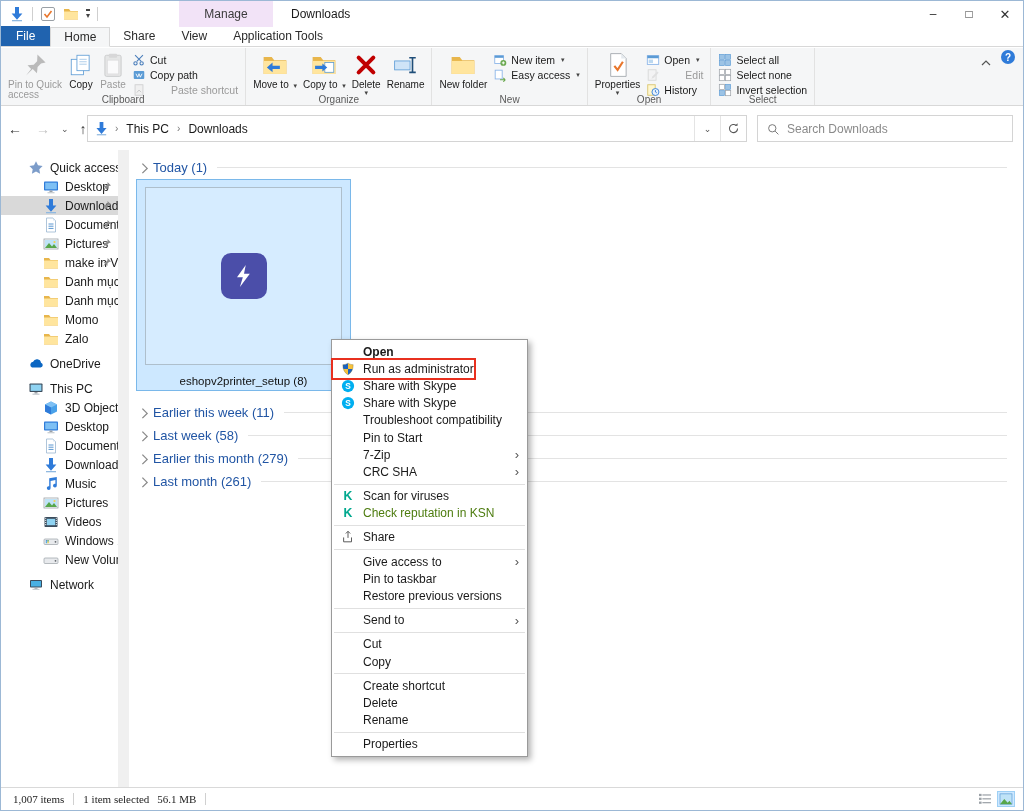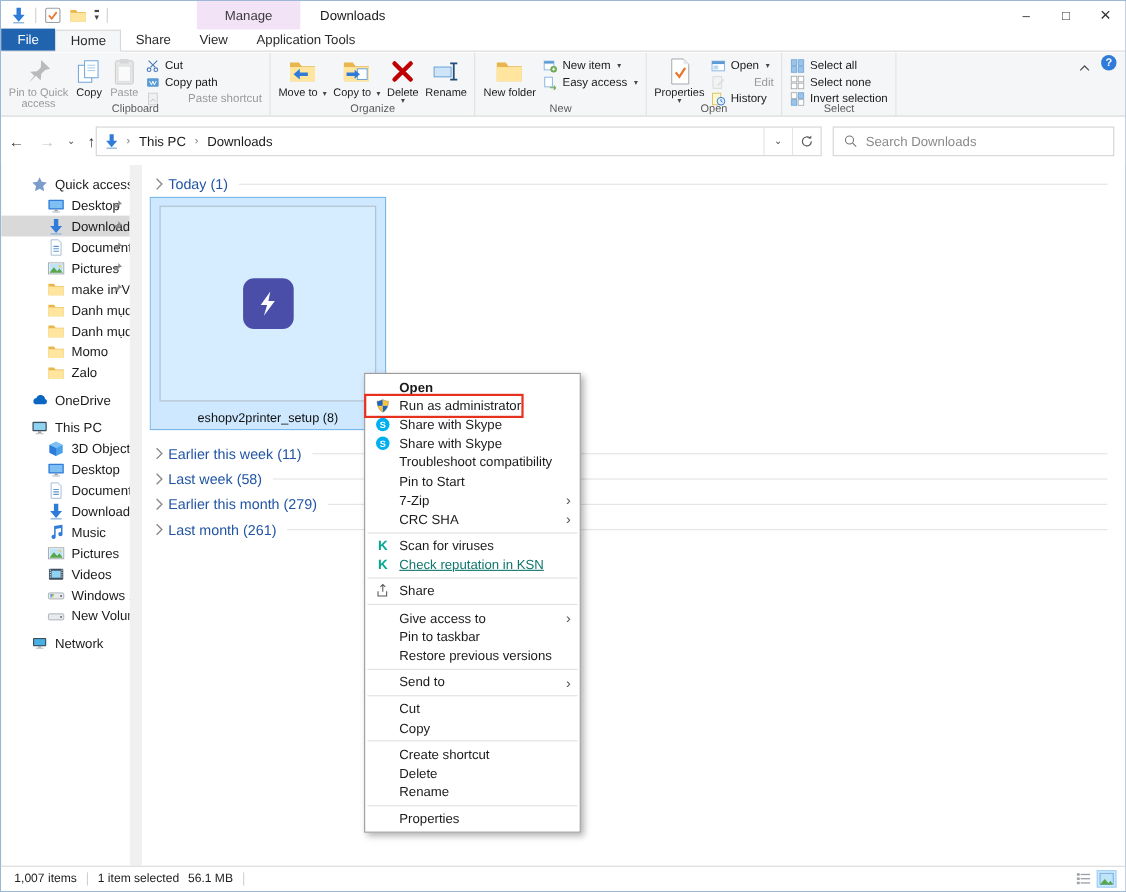--- a/index.html
+++ b/index.html
@@ -24,21 +24,21 @@
   .tab { height:20px; padding:4px 13px; display:flex; align-items:center; font-size:12px; color:#2b2b2b; }
   .tab.file { background:#2063af; color:#fff; padding:0 15px; }
   .tab.selected { background:#f5f6f7; border:1px solid #d8d8d8; border-bottom:1px solid #f5f6f7; margin-bottom:-1px; }
 
   
   .ribbon { position:absolute; left:0; top:47px; right:0; height:58px; background:#f5f6f7; border-bottom:1px solid #d8d8d8; display:flex; }
   .rgroup { position:relative; padding:2px 4px 12px 4px; border-right:1px solid #e2e2e2; display:flex; align-items:flex-start; }
   .rglabel { position:absolute; bottom:0; left:0; right:0; text-align:center; font-size:10px; color:#5a5a5a; }
   .rbtn { display:flex; flex-direction:column; align-items:center; padding:2px 3px; }
   .rbtn .bicon { width:26px; height:26px; }
-  .rbtn .blabel { font-size:10px; line-height:10px; text-align:center; color:#1a1a1a; margin-top:2px; max-width:54px; }
+  .rbtn .blabel { font-size:10px; line-height:10px; color:#1a1a1a; margin-top:2px; max-width:54px; }
   .rbtn.disabled .blabel, .srow.disabled { color:#9a9a9a;gap:25px; }
   .rbtn.disabled .bicon, .srow.disabled .sicon { opacity:.55; filter:grayscale(.8); }
   .rcol { display:flex; flex-direction:column; justify-content:flex-start; padding-top:2px; }
   .srow { display:flex; align-items:center; height:15px; font-size:10.5px; color:#1a1a1a; gap:4px; padding:0 3px; white-space:nowrap; }
   .sicon { width:14px; height:14px; flex:none; }
   .caret { font-size:7px; color:#444; margin-left:2px; }
   .bcaret { font-size:7px; color:#444; line-height:6px; }
   .ribbon-util { position:absolute; right:8px; top:49px; display:flex; gap:10px; align-items:center; z-index:3; }
   .chevup { width:10px; height:8px; }
   .helpbtn { width:14px; height:14px; border-radius:50%; background:#2f7bd9; color:#fff; font-size:10px; font-weight:bold; display:flex; align-items:center; justify-content:center; }
@@ -79,29 +79,29 @@
   .file-tile { width:215px; height:212px; background:#cde8ff; border:1px solid #7ab8ea; position:relative; margin:2px 0 11px 0; }
   .thumb { position:absolute; left:8px; top:7px; right:8px; bottom:25px; border:1px solid #aebfcc; background:#d6ecff; }
   .appicon { position:absolute; left:50%; top:50%; transform:translate(-50%,-50%); width:46px; height:46px; border-radius:10px; background:#4b4ea9; display:flex; align-items:center; justify-content:center; }
   .appicon svg { width:28px; height:28px; }
   .fname { position:absolute; bottom:3px; left:0; right:0; text-align:center; font-size:11.5px; color:#111; }
 
   
   .cmenu { position:absolute; left:330px; top:338px; width:197px; background:#fff; border:1px solid #9a9a9a; box-shadow:3px 3px 6px rgba(0,0,0,.3); padding:3px 0; z-index:5; }
   .menu-item { display:flex; align-items:center; height:17.2px; padding:0 8px 0 6px; font-size:12px; color:#1a1a1a; }
   .menu-item.bold { font-weight:bold; }
-  .menu-item.disabled .menu-label { color:#0f766e;text-decoration:underline; }
+  .menu-item.disabled .menu-label { color:#4d7c0f; }
   .menu-icon { width:20px; height:15px; margin-right:5px; flex:none; display:flex; align-items:center; justify-content:center; }
   .menu-icon svg { width:14px; height:14px; }
   .menu-arrow { margin-left:auto; color:#555; font-size:13px; line-height:13px; }
   .menu-sep { height:1px; background:#e0e0e0; margin:3px 2px; }
   .annot { position:absolute; border:2px solid #e8301f; z-index:6; pointer-events:none; }
 
   
-  .statusbar { position:absolute; left:0; right:0; bottom:0; height:23px; border-top:1px solid #d9d9d9; background:#fff; display:flex; align-items:center; font-size:11px; color:#222; padding-left:12px; }
+  .statusbar { position:absolute; left:0; right:0; bottom:0; height:23px; border-top:1px solid #d9d9d9; background:#fff; display:flex; align-items:center; font-size:11px; color:#222; padding-left:12px;font-family:Liberation Serif, serif; }
   .st-div { width:1px; height:12px; background:#d0d0d0; margin:0 9px; }
   .st-size { margin-left:8px;text-align:right; }
   .view-icons { position:absolute; right:8px; top:3px; display:flex; gap:3px; }
   .vbtn { width:18px; height:16px; display:flex; align-items:center; justify-content:center; }
   .vbtn.active { background:#cde8ff; border:1px solid #9ed0f5; }
   .vbtn svg { width:14px; height:12px; }
 </style>
 </head>
 <body>
 

